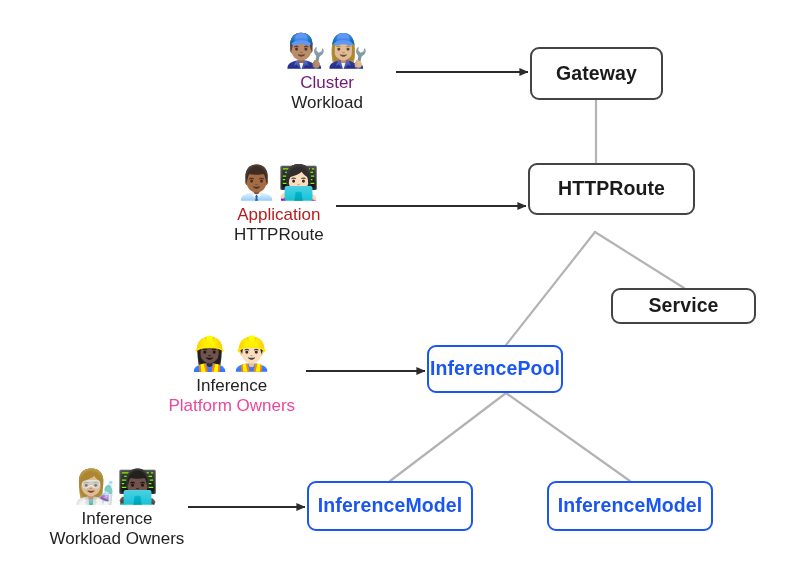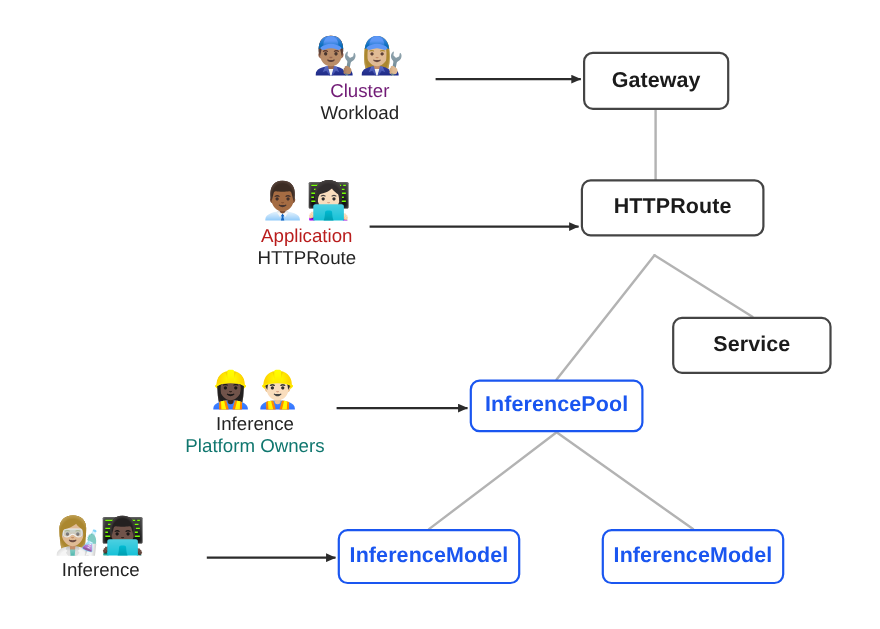--- a/index.html
+++ b/index.html
@@ -110,24 +110,24 @@
       </g>
   </svg>
 
   <div id="nodes-layer">
       <div class="node core" style="left: 530px; top: 47px; width: 133px; height: 53px; border-color: rgb(68, 68, 68);">
         <span class="node-label" style="color: rgb(27, 27, 27);">Gateway</span>
       </div>
       <div class="node core" style="left: 528px; top: 163px; width: 167px; height: 52px; border-color: rgb(68, 68, 68);">
         <span class="node-label" style="color: rgb(27, 27, 27);">HTTPRoute</span>
       </div>
-      <div class="node core" style="left: 611px; top: 288px; width: 145px; height: 52px; border-color: rgb(68, 68, 68);">
+      <div class="node core" style="left: 611px; top: 288px; width: 145px; height: 36px; border-color: rgb(68, 68, 68);">
         <span class="node-label" style="color: rgb(27, 27, 27);">Service</span>
       </div>
-      <div class="node infer" style="left: 427px; top: 345px; width: 158px; height: 48px; border-color: rgb(26, 86, 240);">
+      <div class="node infer" style="left: 427px; top: 345px; width: 136px; height: 48px; border-color: rgb(26, 86, 240);">
         <span class="node-label" style="color: rgb(26, 86, 240);">InferencePool</span>
       </div>
       <div class="node infer" style="left: 307px; top: 481px; width: 166px; height: 50px; border-color: rgb(26, 86, 240);">
         <span class="node-label" style="color: rgb(26, 86, 240);">InferenceModel</span>
       </div>
       <div class="node infer" style="left: 547px; top: 481px; width: 166px; height: 50px; border-color: rgb(26, 86, 240);">
         <span class="node-label" style="color: rgb(26, 86, 240);">InferenceModel</span>
       </div>
     </div>
 
@@ -138,21 +138,22 @@
         <div class="persona-label" style="margin-top: 0px; color: rgb(35, 35, 35);">Workload</div>
       </div>
       <div class="persona" style="left: 234px; top: 165px;">
         <div class="persona-emojis">👨🏾‍💼👩🏻‍💻</div>
         <div class="persona-label" style="color: #b91c1c;">Application</div>
         <div class="persona-label" style="margin-top: 0px; color: rgb(35, 35, 35);">HTTPRoute</div>
       </div>
       <div class="persona" style="left: 168.5px; top: 336px;">
         <div class="persona-emojis">👷🏿‍♀️👷🏻‍♂️</div>
         <div class="persona-label" style="color: rgb(35, 35, 35);">Inference</div>
-        <div class="persona-label" style="margin-top: 0px; color: #0f766e;">Platform Owners</div>
+        <div class="persona-label" style="margin-top: 0px; color: #ec4899;">Platform Owners</div>
       </div>
       <div class="persona" style="left: 49.5px; top: 469px;">
         <div class="persona-emojis">👩🏼‍🔬👨🏿‍💻</div>
         <div class="persona-label" style="color: rgb(35, 35, 35);">Inference</div>
+        <div class="persona-label" style="margin-top: 0px; color: rgb(35, 35, 35);">Workload Owners</div>
       </div>
     </div>
 
 </div>
 
 </body></html>

